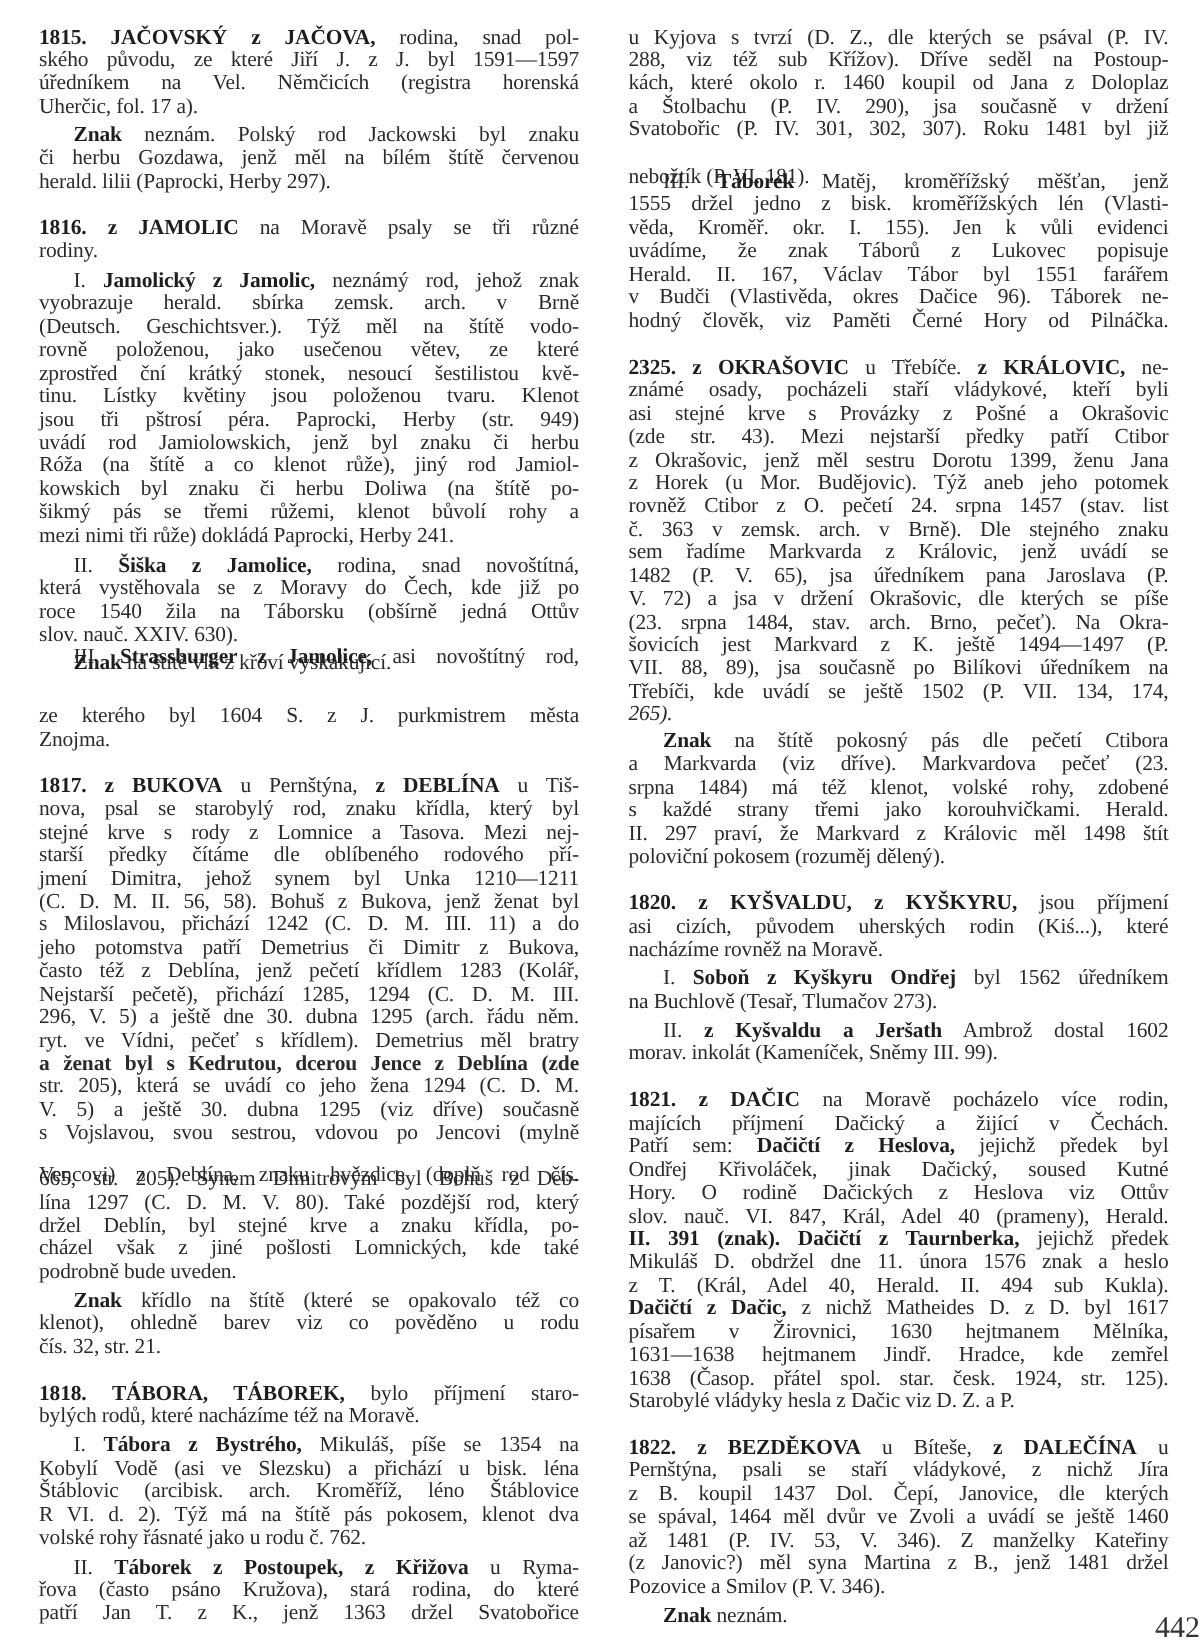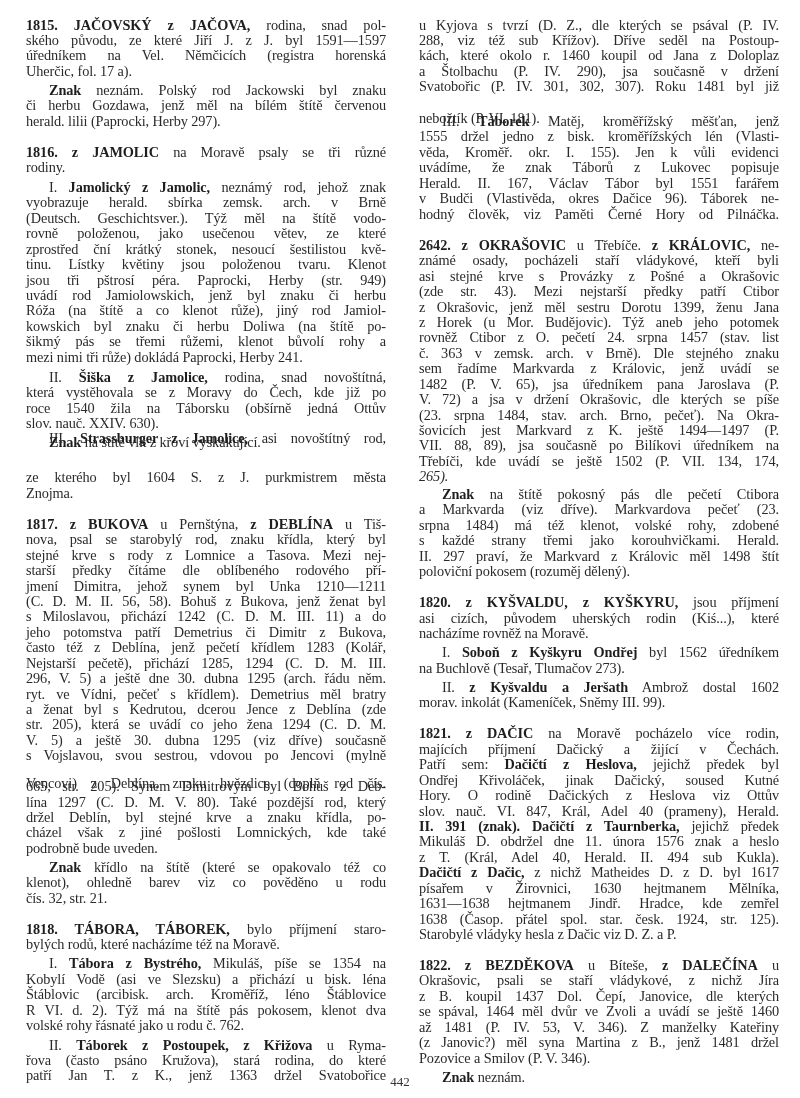--- a/index.html
+++ b/index.html
@@ -6,22 +6,22 @@
   body { width: 800px; height: 1098px; position: relative; overflow: hidden;
          font-family: "Liberation Serif", "DejaVu Serif", serif; color: #2a2a2a; }
   .col { position: absolute; top: 0; width: 360px; }
   .col-left { left: 26px; }
   .col-right { left: 419px; }
   .line { position: absolute; left: 0; width: 360px; height: 15px; font-size: 14.3px; line-height: 15px;
           white-space: nowrap; text-align: justify; text-align-last: justify; letter-spacing: -0.1px; }
   .line.last { text-align-last: left; }
   .line.ind { left: 23px; width: 337px; }
   .line b { font-weight: bold; color: #1e1e1e; }
-  .page-number { position: absolute; left: 0; width: 800px; top: 1074px; text-align: center;
-                 font-size: 13px; color: #333; }
+  .page-number { position: absolute; left: 0; width: 800px; top: 1074px; text-align: right;
+                 font-size: 20px; color: #333; }
 </style>
 </head>
 <body>
 
 <div class="col col-left" id="col-left">
     <div class="line" style="top: 18px;"><b>1815. JAČOVSKÝ z JAČOVA,</b><span> rodina, snad pol-</span></div>
     <div class="line" style="top: 33px;"><span>ského původu, ze které Jiří J. z J. byl 1591—1597</span></div>
     <div class="line" style="top: 48px;"><span>úředníkem na Vel. Němčicích (registra horenská</span></div>
     <div class="line last" style="top: 64px;"><span>Uherčic, fol. 17 a).</span></div>
     <div class="line ind" style="top: 83px;"><b>Znak</b><span> neznám. Polský rod Jackowski byl znaku</span></div>
@@ -54,21 +54,21 @@
     <div class="line" style="top: 548px;"><span>stejné krve s rody z Lomnice a Tasova. Mezi nej-</span></div>
     <div class="line" style="top: 563px;"><span>starší předky čítáme dle oblíbeného rodového pří-</span></div>
     <div class="line" style="top: 579px;"><span>jmení Dimitra, jehož synem byl Unka 1210—1211</span></div>
     <div class="line" style="top: 594px;"><span>(C. D. M. II. 56, 58). Bohuš z Bukova, jenž ženat byl</span></div>
     <div class="line" style="top: 609px;"><span>s Miloslavou, přichází 1242 (C. D. M. III. 11) a do</span></div>
     <div class="line" style="top: 625px;"><span>jeho potomstva patří Demetrius či Dimitr z Bukova,</span></div>
     <div class="line" style="top: 640px;"><span>často též z Deblína, jenž pečetí křídlem 1283 (Kolář,</span></div>
     <div class="line" style="top: 656px;"><span>Nejstarší pečetě), přichází 1285, 1294 (C. D. M. III.</span></div>
     <div class="line" style="top: 671px;"><span>296, V. 5) a ještě dne 30. dubna 1295 (arch. řádu něm.</span></div>
     <div class="line" style="top: 687px;"><span>ryt. ve Vídni, pečeť s křídlem). Demetrius měl bratry</span></div>
-    <div class="line" style="top: 702px;"><span>a ženat byl s Kedrutou, dcerou Jence z Deblína (zde</span></div>
+    <div class="line" style="top: 702px; font-weight: bold;"><span>a ženat byl s Kedrutou, dcerou Jence z Deblína (zde</span></div>
     <div class="line" style="top: 717px;"><span>str. 205), která se uvádí co jeho žena 1294 (C. D. M.</span></div>
     <div class="line" style="top: 733px;"><span>V. 5) a ještě 30. dubna 1295 (viz dříve) současně</span></div>
     <div class="line" style="top: 748px;"><span>s Vojslavou, svou sestrou, vdovou po Jencovi (mylně</span></div>
     <div class="line" style="top: 776px;"><span>Vencovi) z Deblína, znaku hvězdice (doplň rod čís.</span></div>
     <div class="line" style="top: 779px;"><span>665, str. 205). Synem Dimitrovým byl Bohuš z Deb-</span></div>
     <div class="line" style="top: 795px;"><span>lína 1297 (C. D. M. V. 80). Také pozdější rod, který</span></div>
     <div class="line" style="top: 810px;"><span>držel Deblín, byl stejné krve a znaku křídla, po-</span></div>
     <div class="line" style="top: 825px;"><span>cházel však z jiné pošlosti Lomnických, kde také</span></div>
     <div class="line last" style="top: 841px;"><span>podrobně bude uveden.</span></div>
     <div class="line ind" style="top: 860px;"><b>Znak</b><span> křídlo na štítě (které se opakovalo též co</span></div>
@@ -92,21 +92,21 @@
     <div class="line" style="top: 64px;"><span>a Štolbachu (P. IV. 290), jsa současně v držení</span></div>
     <div class="line" style="top: 79px;"><span>Svatobořic (P. IV. 301, 302, 307). Roku 1481 byl již</span></div>
     <div class="line last" style="top: 95px; margin-top: 16px;"><span>nebožtík (P. VI. 181).</span></div>
     <div class="line ind" style="top: 114px;"><span>III. </span><b>Táborek</b><span> Matěj, kroměřížský měšťan, jenž</span></div>
     <div class="line" style="top: 129px;"><span>1555 držel jedno z bisk. kroměřížských lén (Vlasti-</span></div>
     <div class="line" style="top: 145px;"><span>věda, Kroměř. okr. I. 155). Jen k vůli evidenci</span></div>
     <div class="line" style="top: 160px;"><span>uvádíme, že znak Táborů z Lukovec popisuje</span></div>
     <div class="line" style="top: 176px;"><span>Herald. II. 167, Václav Tábor byl 1551 farářem</span></div>
     <div class="line" style="top: 191px;"><span>v Budči (Vlastivěda, okres Dačice 96). Táborek ne-</span></div>
     <div class="line" style="top: 207px;"><span>hodný člověk, viz Paměti Černé Hory od Pilnáčka.</span></div>
-    <div class="line" style="top: 238px;"><b>2642. z OKRAŠOVIC</b><span> u Třebíče. </span><b>z KRÁLOVIC,</b><span> ne-</span></div>
+    <div class="line" style="top: 238px;"><b>2325. z OKRAŠOVIC</b><span> u Třebíče. </span><b>z KRÁLOVIC,</b><span> ne-</span></div>
     <div class="line" style="top: 253px;"><span>známé osady, pocházeli staří vládykové, kteří byli</span></div>
     <div class="line" style="top: 269px;"><span>asi stejné krve s Provázky z Pošné a Okrašovic</span></div>
     <div class="line" style="top: 284px;"><span>(zde str. 43). Mezi nejstarší předky patří Ctibor</span></div>
     <div class="line" style="top: 300px;"><span>z Okrašovic, jenž měl sestru Dorotu 1399, ženu Jana</span></div>
     <div class="line" style="top: 315px;"><span>z Horek (u Mor. Budějovic). Týž aneb jeho potomek</span></div>
     <div class="line" style="top: 330px;"><span>rovněž Ctibor z O. pečetí 24. srpna 1457 (stav. list</span></div>
     <div class="line" style="top: 346px;"><span>č. 363 v zemsk. arch. v Brně). Dle stejného znaku</span></div>
     <div class="line" style="top: 361px;"><span>sem řadíme Markvarda z Královic, jenž uvádí se</span></div>
     <div class="line" style="top: 377px;"><span>1482 (P. V. 65), jsa úředníkem pana Jaroslava (P.</span></div>
     <div class="line" style="top: 392px;"><span>V. 72) a jsa v držení Okrašovic, dle kterých se píše</span></div>
@@ -136,21 +136,21 @@
     <div class="line" style="top: 804px;"><span>slov. nauč. VI. 847, Král, Adel 40 (prameny), Herald.</span></div>
     <div class="line" style="top: 819px;"><b>II. 391 (znak). </b><b>Dačičtí z Taurnberka,</b><span> jejichž předek</span></div>
     <div class="line" style="top: 834px;"><span>Mikuláš D. obdržel dne 11. února 1576 znak a heslo</span></div>
     <div class="line" style="top: 850px;"><span>z T. (Král, Adel 40, Herald. II. 494 sub Kukla).</span></div>
     <div class="line" style="top: 865px;"><b>Dačičtí z Dačic,</b><span> z nichž Matheides D. z D. byl 1617</span></div>
     <div class="line" style="top: 881px;"><span>písařem v Žirovnici, 1630 hejtmanem Mělníka,</span></div>
     <div class="line" style="top: 896px;"><span>1631—1638 hejtmanem Jindř. Hradce, kde zemřel</span></div>
     <div class="line" style="top: 912px;"><span>1638 (Časop. přátel spol. star. česk. 1924, str. 125).</span></div>
     <div class="line last" style="top: 927px;"><span>Starobylé vládyky hesla z Dačic viz D. Z. a P.</span></div>
     <div class="line" style="top: 958px;"><b>1822. z BEZDĚKOVA</b><span> u Bíteše, </span><b>z DALEČÍNA</b><span> u</span></div>
-    <div class="line" style="top: 973px;"><span>Okrašovic, psali se staří vládykové, z nichž Jíra</span></div>
+    <div class="line" style="top: 973px;"><span>Pernštýna, psali se staří vládykové, z nichž Jíra</span></div>
     <div class="line" style="top: 989px;"><span>z B. koupil 1437 Dol. Čepí, Janovice, dle kterých</span></div>
     <div class="line" style="top: 1004px;"><span>se spával, 1464 měl dvůr ve Zvoli a uvádí se ještě 1460</span></div>
     <div class="line" style="top: 1020px;"><span>až 1481 (P. IV. 53, V. 346). Z manželky Kateřiny</span></div>
     <div class="line" style="top: 1035px;"><span>(z Janovic?) měl syna Martina z B., jenž 1481 držel</span></div>
     <div class="line last" style="top: 1051px;"><span>Pozovice a Smilov (P. V. 346).</span></div>
     <div class="line ind last" style="top: 1070px;"><b>Znak</b><span> neznám.</span></div>
   </div>
 <div class="page-number">442</div>
 
 </body></html>

